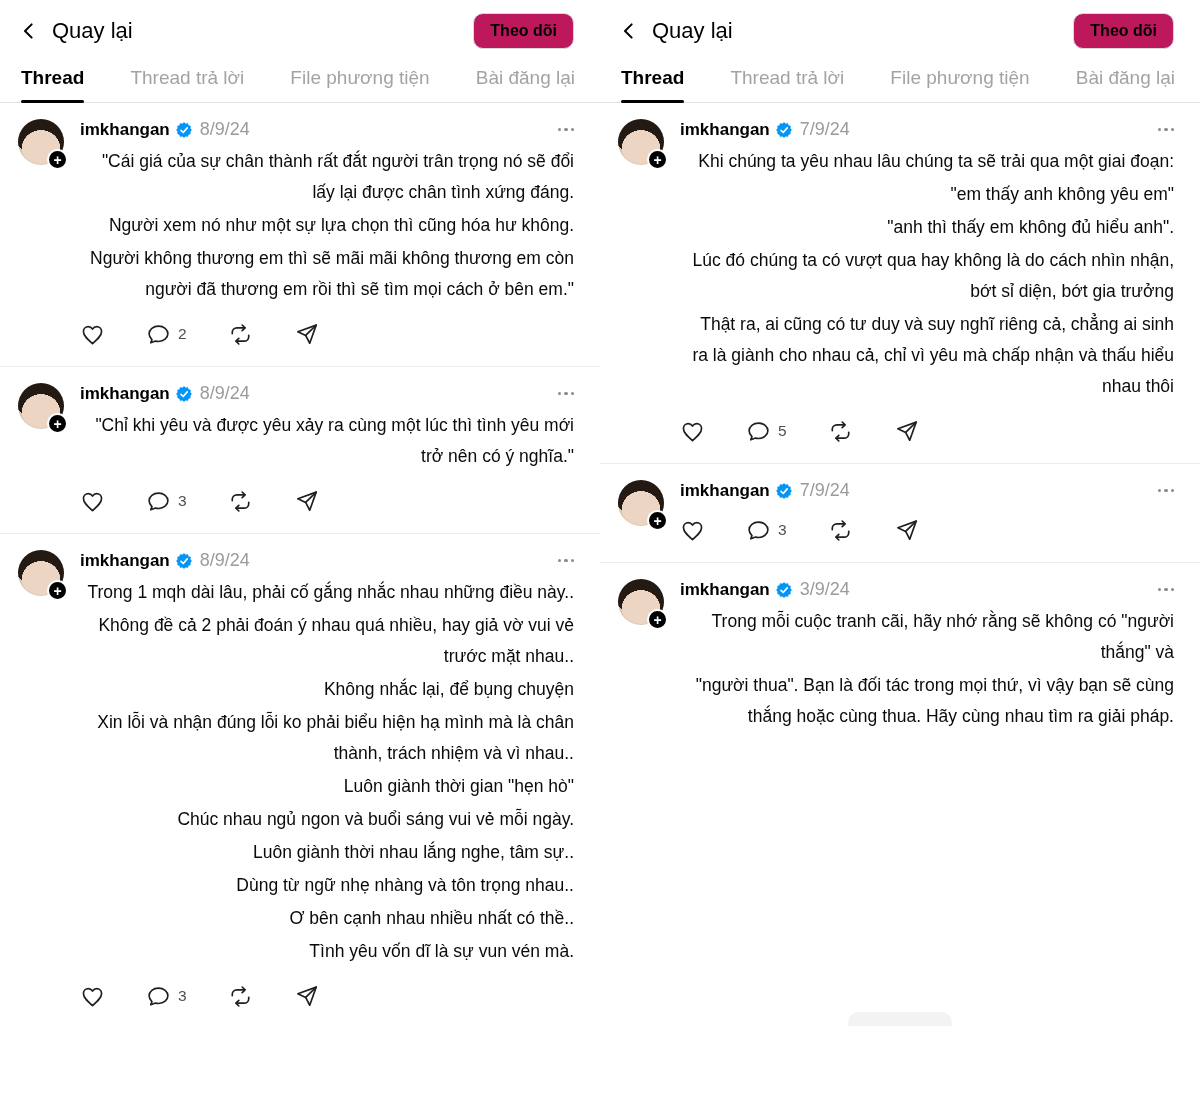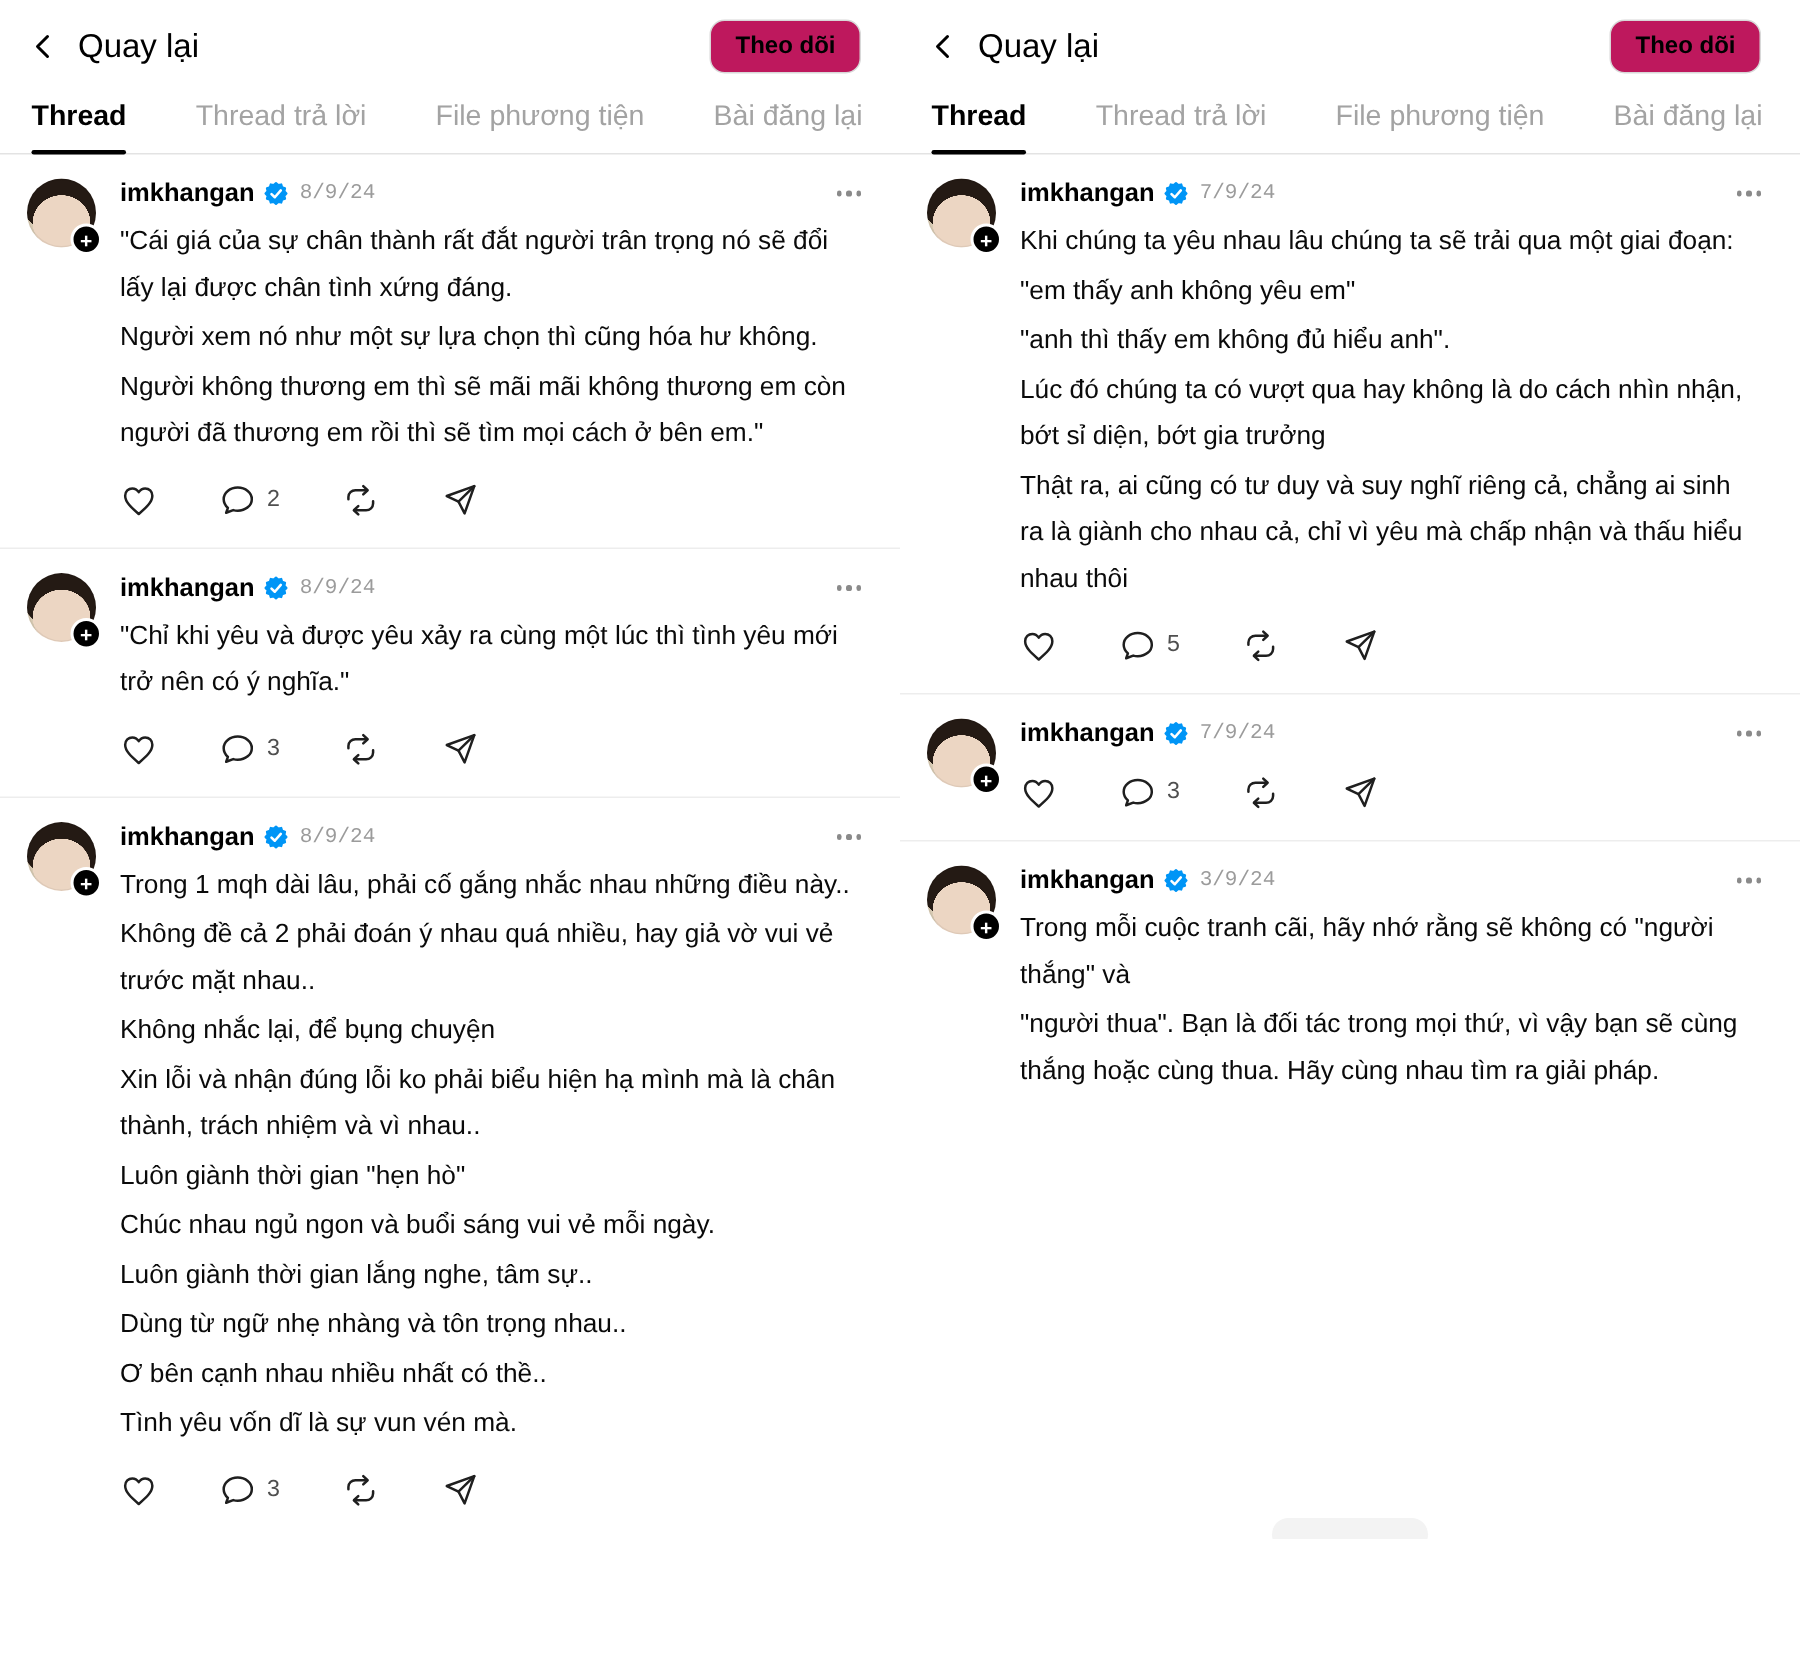--- a/index.html
+++ b/index.html
@@ -34,25 +34,25 @@
       radial-gradient(ellipse 64% 54% at 55% 30%, #241a14 0 99%, transparent 100%),
       #d8cbb4;
     box-shadow: inset 0 0 0 1px rgba(0,0,0,.06);
   }
   .plus-badge {
     position:absolute; right:-4px; bottom:1px; width:21px; height:21px;
     background:#000; border:2.5px solid #fff; border-radius:50%;
     color:#fff; display:flex; align-items:center; justify-content:center;
     font-size:14px; font-weight:700; line-height:1; cursor:pointer;
   }
-  .post-main { flex:1; min-width:0; }
+  .post-main { flex:1; min-width:0;text-align:right; }
   .post-header { display:flex; align-items:center; }
   .username { font-size:17px; font-weight:700; color:#000; cursor:pointer; }
   .verified { width:16px; height:16px; margin-left:6px; flex-shrink:0; }
-  .date { font-size:14px; color:#9b9b9b; margin-left:8px;font-family:Liberation Mono, monospace; }
+  .date { font-size:18px; color:#9b9b9b; margin-left:8px; }
   .more { margin-left:auto; display:flex; gap:3px; align-items:center; padding:4px 0 4px 8px; cursor:pointer; }
   .more i { width:3.5px; height:3.5px; background:#8a8a8a; border-radius:50%; display:block; }
 
   .post-body { margin-top:6px; }
   .post-body p { font-size:17.5px; line-height:31px; color:#0a0a0a; margin:2px 0; overflow-wrap:break-word; }
 
   .actions { display:flex; align-items:center; column-gap:41px; margin:11px 0 10px 0; height:36px; }
   .action-group { display:flex; align-items:center; gap:7px; cursor:pointer; }
   .action-group svg { width:25px; height:25px; stroke:#1f1f1f; stroke-width:1.6; fill:none; stroke-linecap:round; stroke-linejoin:round; }
   .count { font-size:15.5px; color:#4f4f4f; }
@@ -225,21 +225,21 @@
             <i></i>
           </span>
       </div>
       <div class="post-body">
           <p>Trong 1 mqh dài lâu, phải cố gắng nhắc nhau những điều này..</p>
           <p>Không đề cả 2 phải đoán ý nhau quá nhiều, hay giả vờ vui vẻ trước mặt nhau..</p>
           <p>Không nhắc lại, để bụng chuyện</p>
           <p>Xin lỗi và nhận đúng lỗi ko phải biểu hiện hạ mình mà là chân thành, trách nhiệm và vì nhau..</p>
           <p>Luôn giành thời gian "hẹn hò"</p>
           <p>Chúc nhau ngủ ngon và buổi sáng vui vẻ mỗi ngày.</p>
-          <p>Luôn giành thời gian lắng nghe, tâm sự..</p>
+          <p>Luôn giành thời nhau lắng nghe, tâm sự..</p>
           <p>Dùng từ ngữ nhẹ nhàng và tôn trọng nhau..</p>
           <p>Ơ bên cạnh nhau nhiều nhất có thề..</p>
           <p>Tình yêu vốn dĩ là sự vun vén mà.</p>
         </div>
       <div class="actions">
         <span class="action-group">
             <svg viewBox="0 0 24 24">
               <use href="#ic-heart"></use>
             </svg>
           </span>

